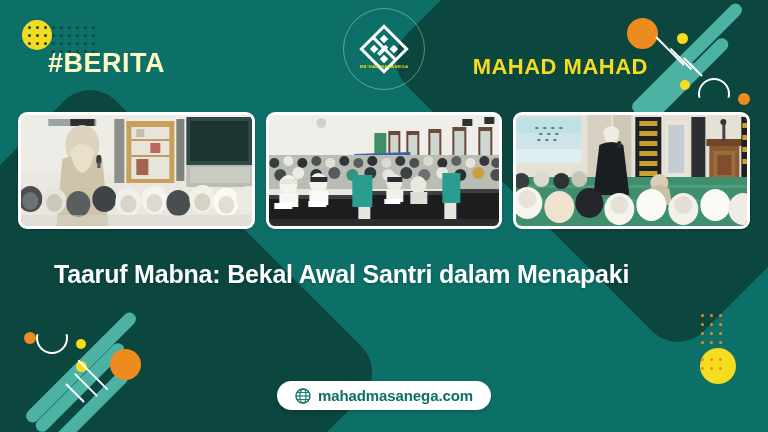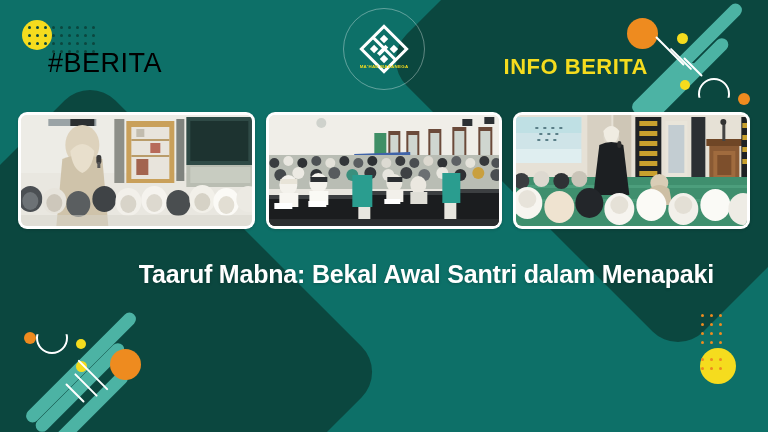--- a/index.html
+++ b/index.html
@@ -58,22 +58,22 @@
     border-radius:2px;
   }
 
   
   .dotgrid { position:absolute; display:grid; }
   .dotgrid i { border-radius:50%; display:block; }
 
   
   .hdr-berita {
     position:absolute; left:48px; top:50px;
-    font-size:27px; font-weight:normal;
-    color:#000000; letter-spacing:0.5px;
+    font-size:27px; font-weight:bold;
+    color:#fef9c3; letter-spacing:0.5px;
     line-height:1;
   }
   .hdr-info {
     position:absolute; right:120px; top:56px;
     font-size:22px; font-weight:bold;
     color:#F5DC1E; letter-spacing:0.5px;
     line-height:1;
   }
 
   
@@ -110,21 +110,21 @@
     width:100%; height:100%;
     border-radius:6px;
     overflow:hidden;
     position:relative;
   }
   .photo-inner svg { display:block; width:100%; height:100%; }
 
   
   .headline {
     position:absolute; left:54px; right:54px; top:258px;
-    text-align:right;
+    text-align:left;
     color:#ffffff;
     font-size:25px;
     font-weight:bold;
     line-height:1.35;
     letter-spacing:-0.2px;
     text-shadow:0 1px 3px rgba(0,0,0,.22);
   }
 
   
   .url-pill {
@@ -234,21 +234,21 @@
       <i style="background:#EE8B1F;width:3px;height:3px;"></i>
     <i style="background:#EE8B1F;width:3px;height:3px;"></i>
       <i style="background:#EE8B1F;width:3px;height:3px;"></i>
       <i style="background:#EE8B1F;width:3px;height:3px;"></i>
     <i style="background:#EE8B1F;width:3px;height:3px;"></i>
       <i style="background:#EE8B1F;width:3px;height:3px;"></i>
       <i style="background:#EE8B1F;width:3px;height:3px;"></i>
   </div>
 
   <div class="hdr-berita">#BERITA</div>
-  <div class="hdr-info">INFO BERITA</div>
+  <div class="hdr-info">MAHAD MAHAD</div>
 
   <div class="logo-wrap">
     <div class="logo-diamond">
       <svg width="50" height="50" viewBox="0 0 50 50" aria-hidden="true">
         <g transform="rotate(45 25 25)">
           <rect x="9" y="9" width="32" height="32" fill="none" stroke="#ffffff" stroke-width="3"></rect>
           <rect x="15" y="15" width="6" height="6" fill="#ffffff"></rect>
           <rect x="29" y="15" width="6" height="6" fill="#ffffff"></rect>
           <rect x="15" y="29" width="6" height="6" fill="#ffffff"></rect>
           <rect x="29" y="29" width="6" height="6" fill="#ffffff"></rect>
@@ -479,14 +479,26 @@
           </g>
         </svg>
       </div>
     </div>
   </div>
 
   <div class="headline">
     <span>Taaruf Mabna: Bekal Awal Santri dalam Menapaki</span><br>
   </div>
 
+  <div class="url-pill">
+    <span class="globe">
+      <svg class="globe" viewBox="0 0 16 16" aria-hidden="true">
+        <circle cx="8" cy="8" r="7" fill="none" stroke="#0D7068" stroke-width="1.4"></circle>
+        <ellipse cx="8" cy="8" rx="3.1" ry="7" fill="none" stroke="#0D7068" stroke-width="1.1"></ellipse>
+        <line x1="1" y1="8" x2="15" y2="8" stroke="#0D7068" stroke-width="1.1"></line>
+        <line x1="2.2" y1="4.4" x2="13.8" y2="4.4" stroke="#0D7068" stroke-width="1"></line>
+        <line x1="2.2" y1="11.6" x2="13.8" y2="11.6" stroke="#0D7068" stroke-width="1"></line>
+      </svg>
+    </span>
+    <span class="label">mahadmasanega.com</span>
+  </div>
 
 </div>
 
 </body></html>

